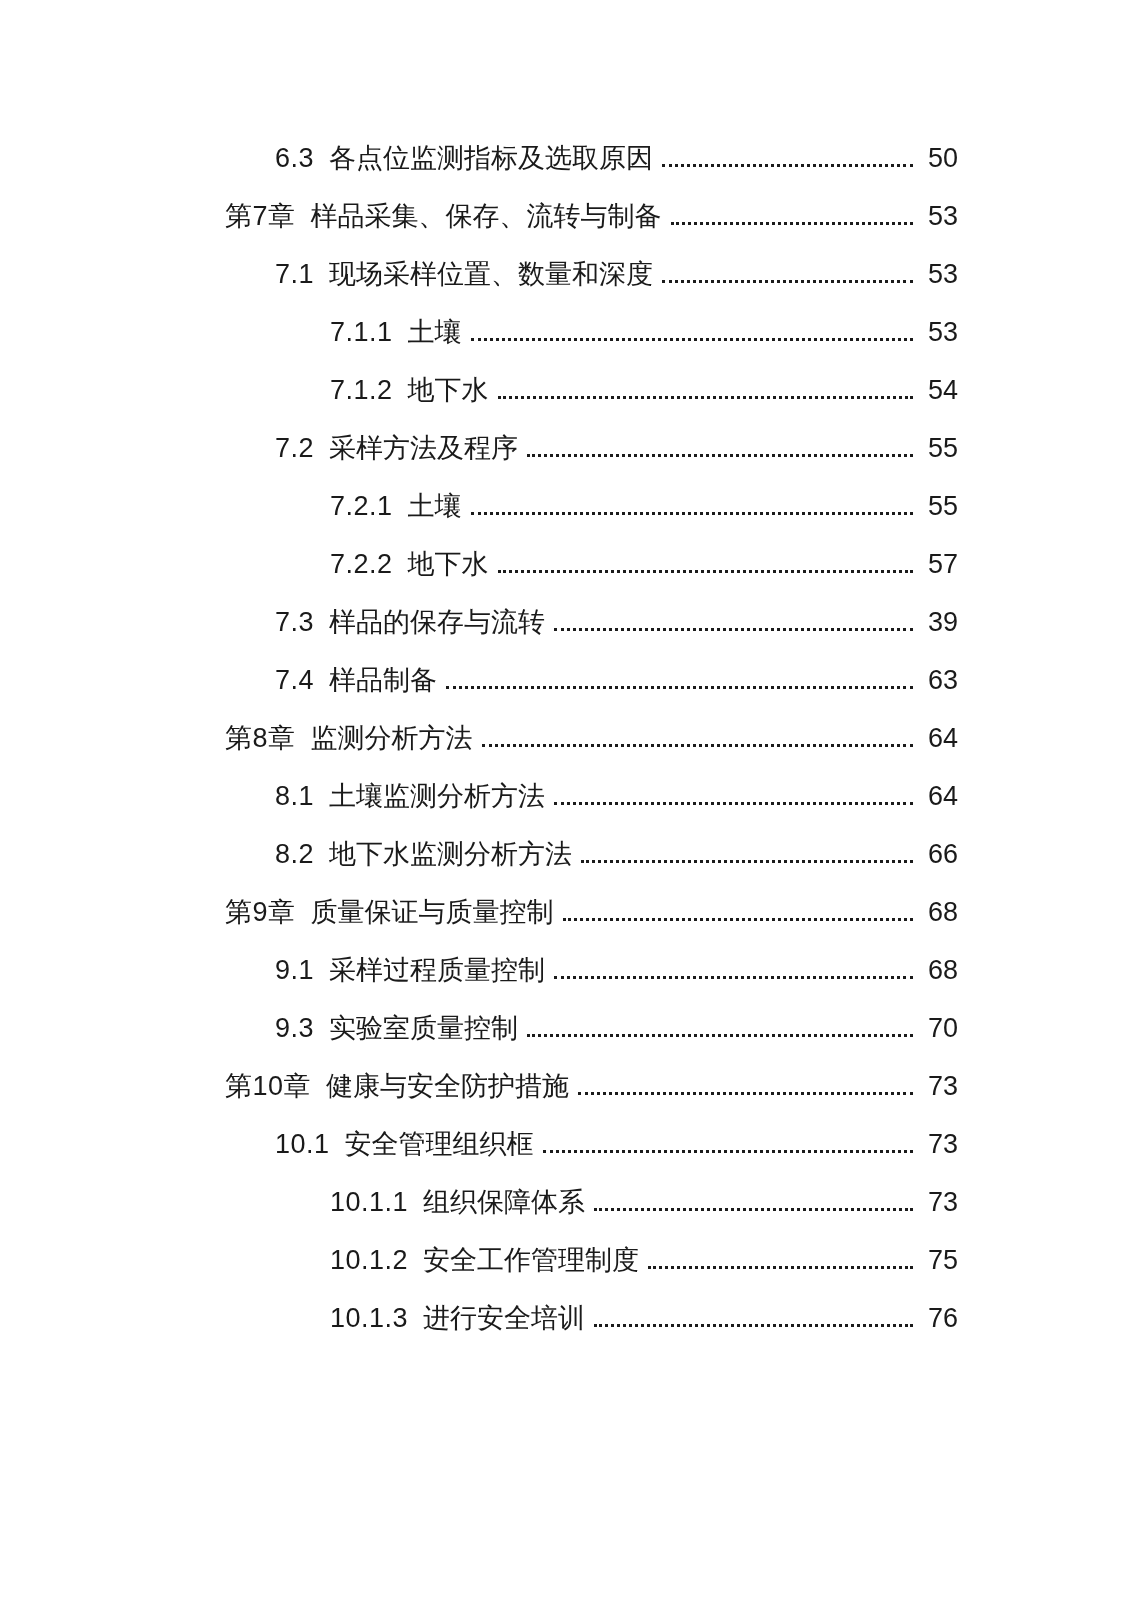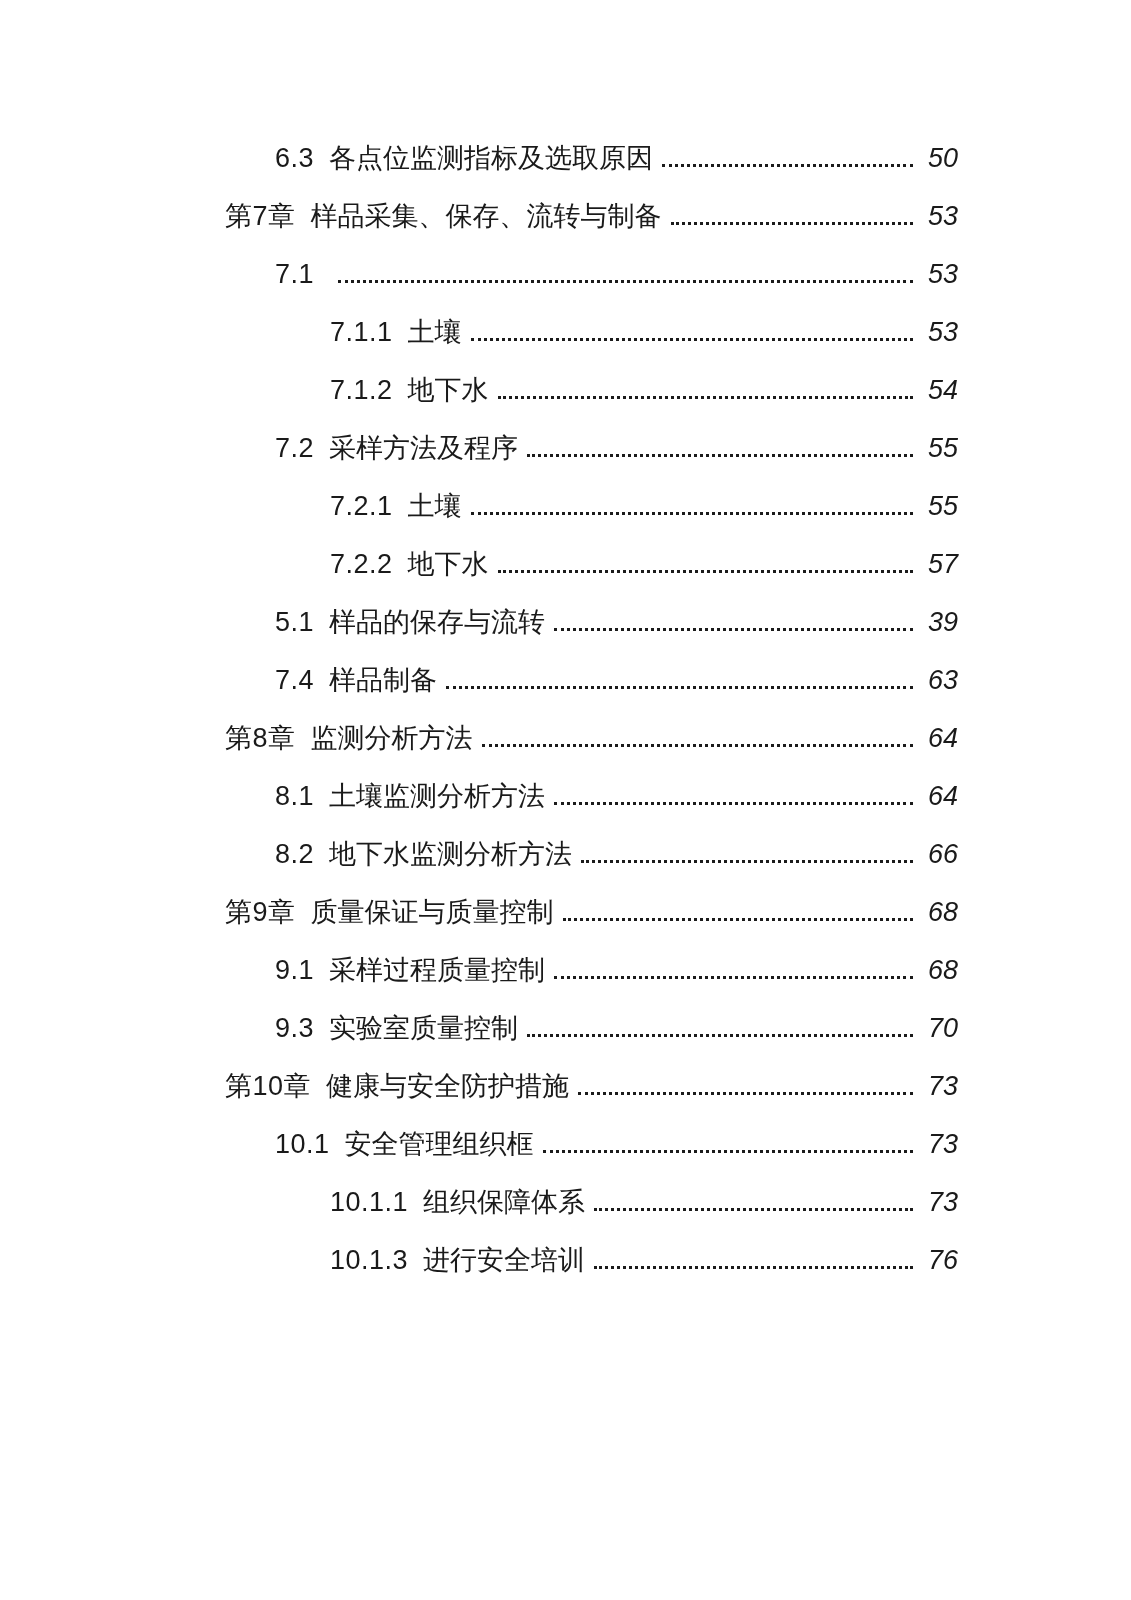--- a/index.html
+++ b/index.html
@@ -54,21 +54,20 @@
     flex: 1 1 auto;
     min-width: 18px;
     border-bottom: 3px dotted #1b1b1b;
     margin: 0 5px 7px 9px;
     height: 0;
   }
   .toc-page {
     flex: 0 0 auto;
     min-width: 40px;
     text-align: right;
-    font-style: italic;
   }
 </style>
 </head>
 <body>
 
 <div class="page">
   <div class="toc-list" id="toc-list">
       <div class="toc-row level-2">
     <span class="toc-num">6.3</span>
     <span class="toc-title">各点位监测指标及选取原因</span>
@@ -76,20 +75,21 @@
     <span class="toc-page">50</span>
   </div>
       <div class="toc-row level-1">
     <span class="toc-num">第7章</span>
     <span class="toc-title">样品采集、保存、流转与制备</span>
     <span class="dots"></span>
     <span class="toc-page">53</span>
   </div>
       <div class="toc-row level-2">
     <span class="toc-num">7.1</span>
+    <span class="toc-title">现场采样位置、数量和深度</span>
     <span class="dots"></span>
     <span class="toc-page">53</span>
   </div>
       <div class="toc-row level-3">
     <span class="toc-num">7.1.1</span>
     <span class="toc-title">土壤</span>
     <span class="dots"></span>
     <span class="toc-page">53</span>
   </div>
       <div class="toc-row level-3">
@@ -110,21 +110,21 @@
     <span class="dots"></span>
     <span class="toc-page">55</span>
   </div>
       <div class="toc-row level-3">
     <span class="toc-num">7.2.2</span>
     <span class="toc-title">地下水</span>
     <span class="dots"></span>
     <span class="toc-page">57</span>
   </div>
       <div class="toc-row level-2">
-    <span class="toc-num">5.1</span>
+    <span class="toc-num">7.3</span>
     <span class="toc-title">样品的保存与流转</span>
     <span class="dots"></span>
     <span class="toc-page">39</span>
   </div>
       <div class="toc-row level-2">
     <span class="toc-num">7.4</span>
     <span class="toc-title">样品制备</span>
     <span class="dots"></span>
     <span class="toc-page">63</span>
   </div>
@@ -174,20 +174,26 @@
     <span class="toc-num">10.1</span>
     <span class="toc-title">安全管理组织框</span>
     <span class="dots"></span>
     <span class="toc-page">73</span>
   </div>
       <div class="toc-row level-3">
     <span class="toc-num">10.1.1</span>
     <span class="toc-title">组织保障体系</span>
     <span class="dots"></span>
     <span class="toc-page">73</span>
+  </div>
+      <div class="toc-row level-3">
+    <span class="toc-num">10.1.2</span>
+    <span class="toc-title">安全工作管理制度</span>
+    <span class="dots"></span>
+    <span class="toc-page">75</span>
   </div>
       <div class="toc-row level-3">
     <span class="toc-num">10.1.3</span>
     <span class="toc-title">进行安全培训</span>
     <span class="dots"></span>
     <span class="toc-page">76</span>
   </div>
     </div>
 </div>
 

